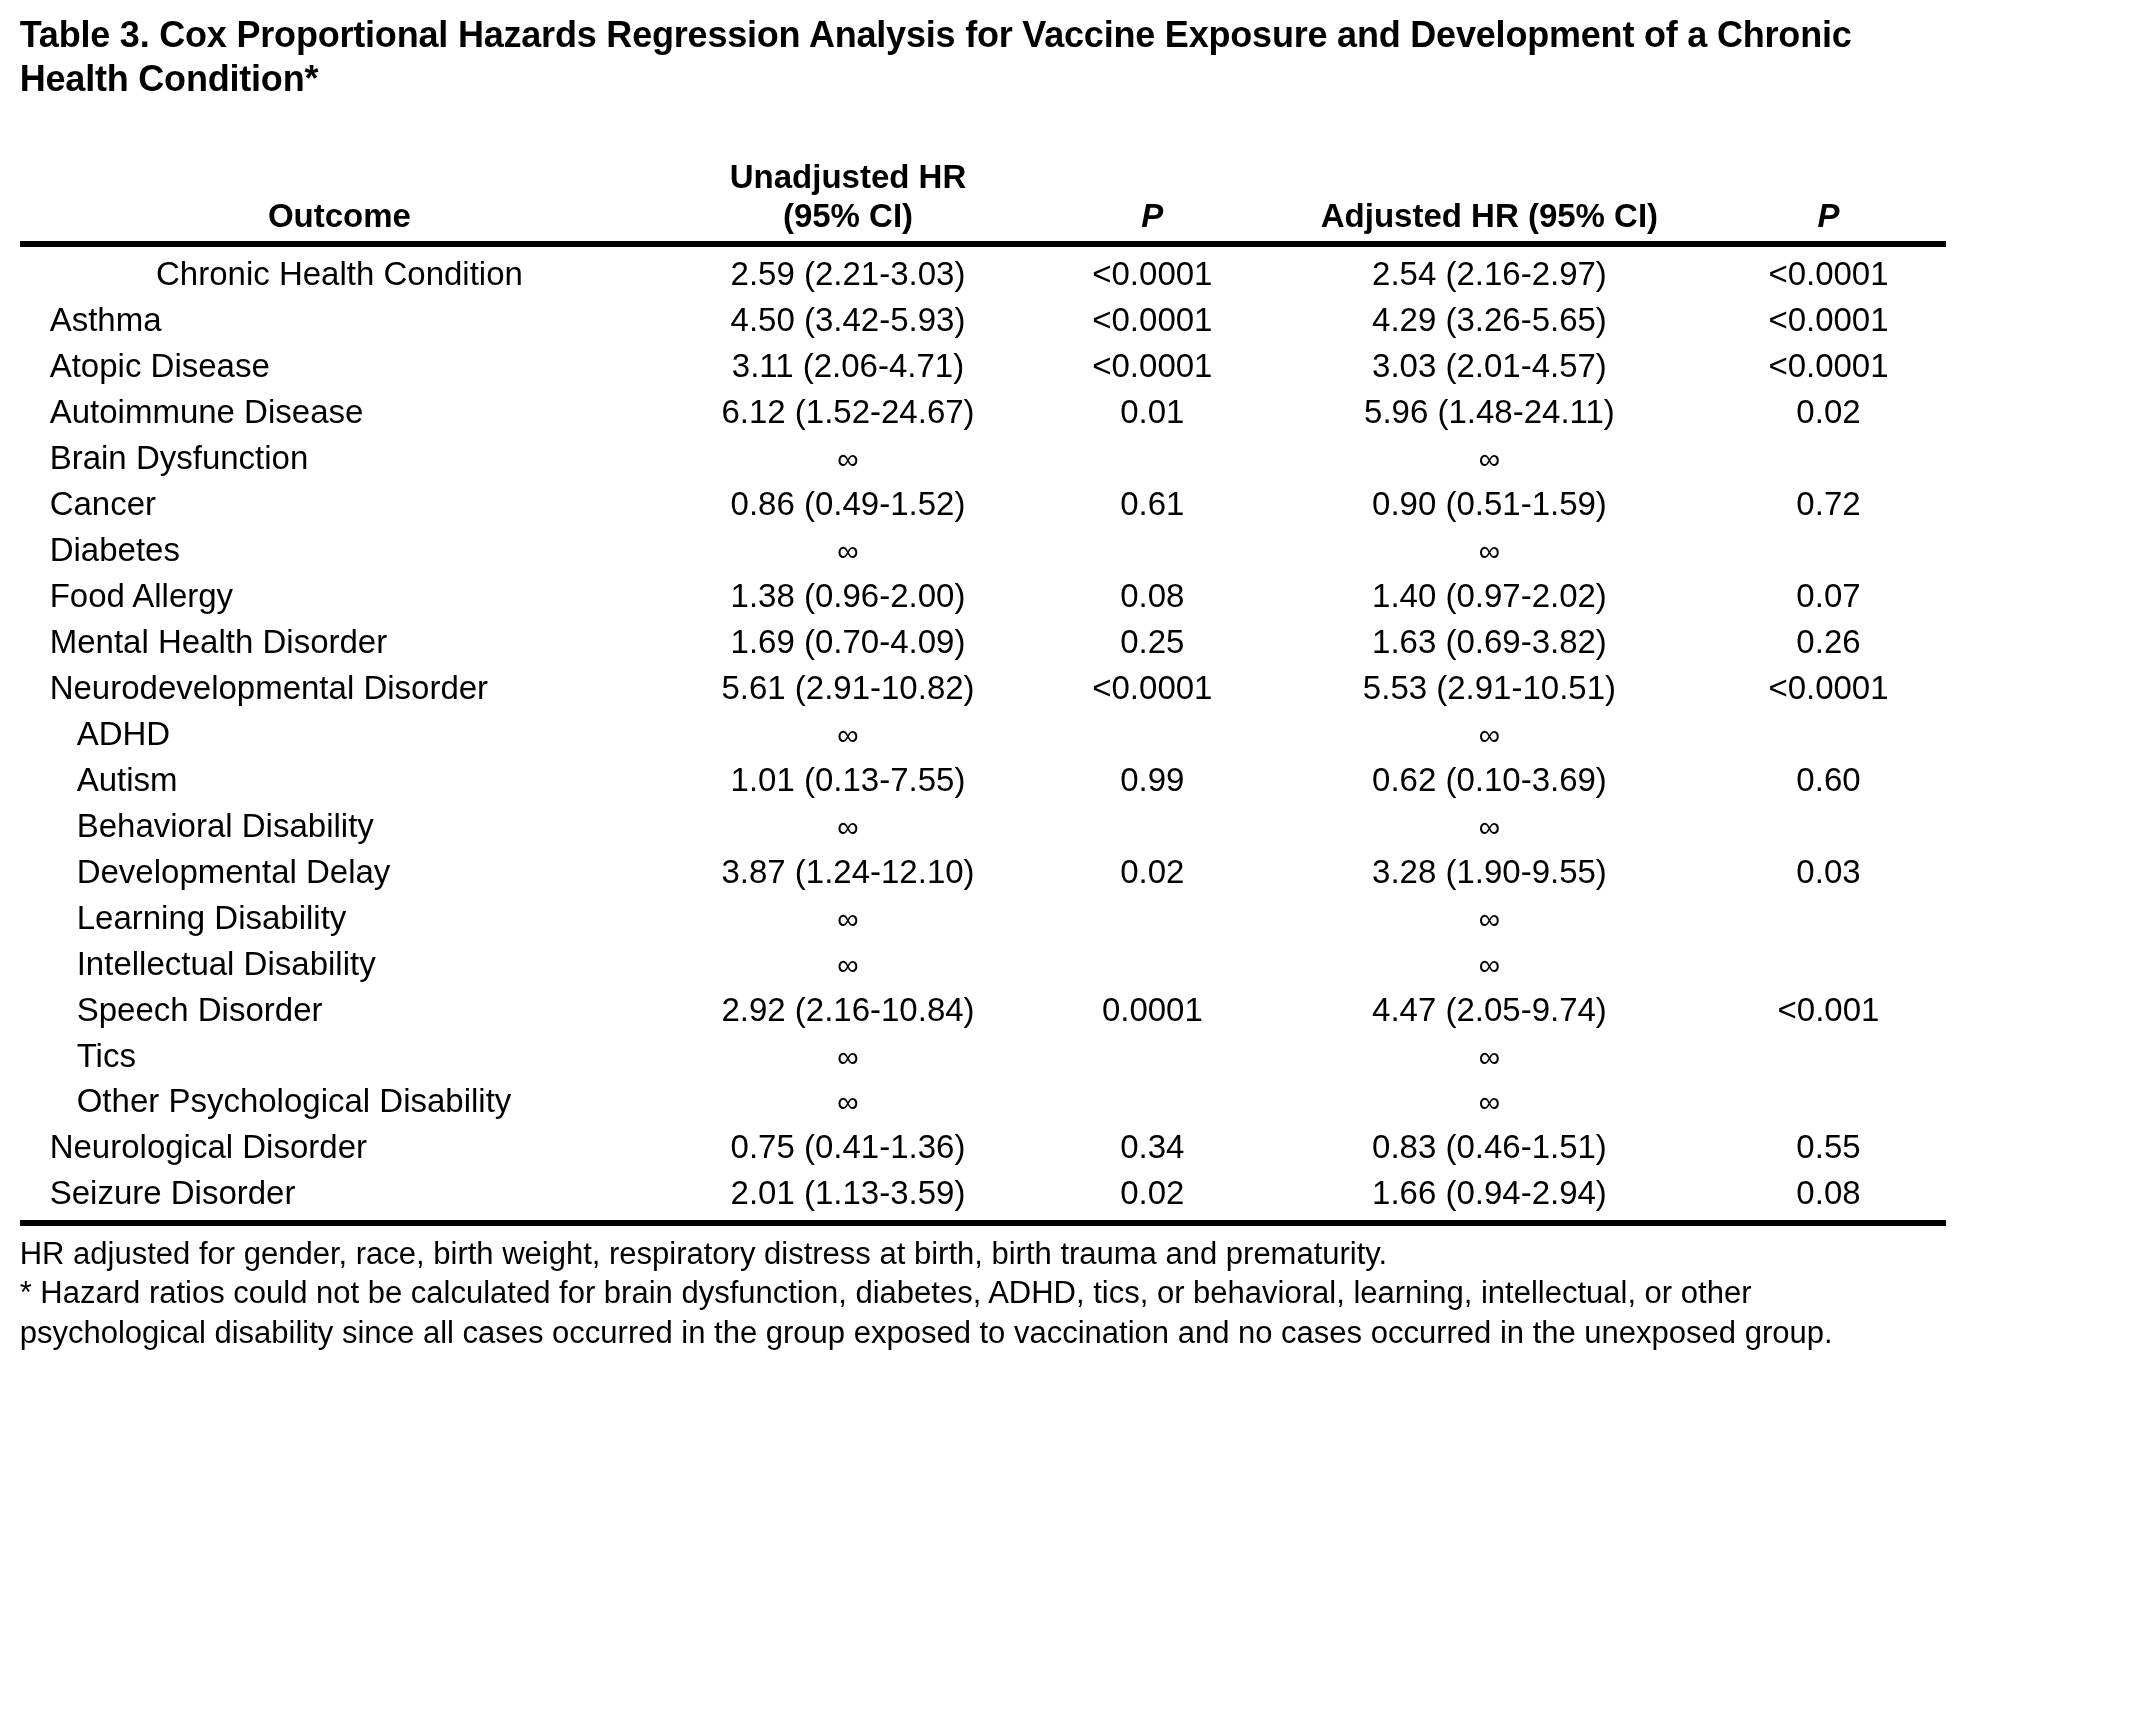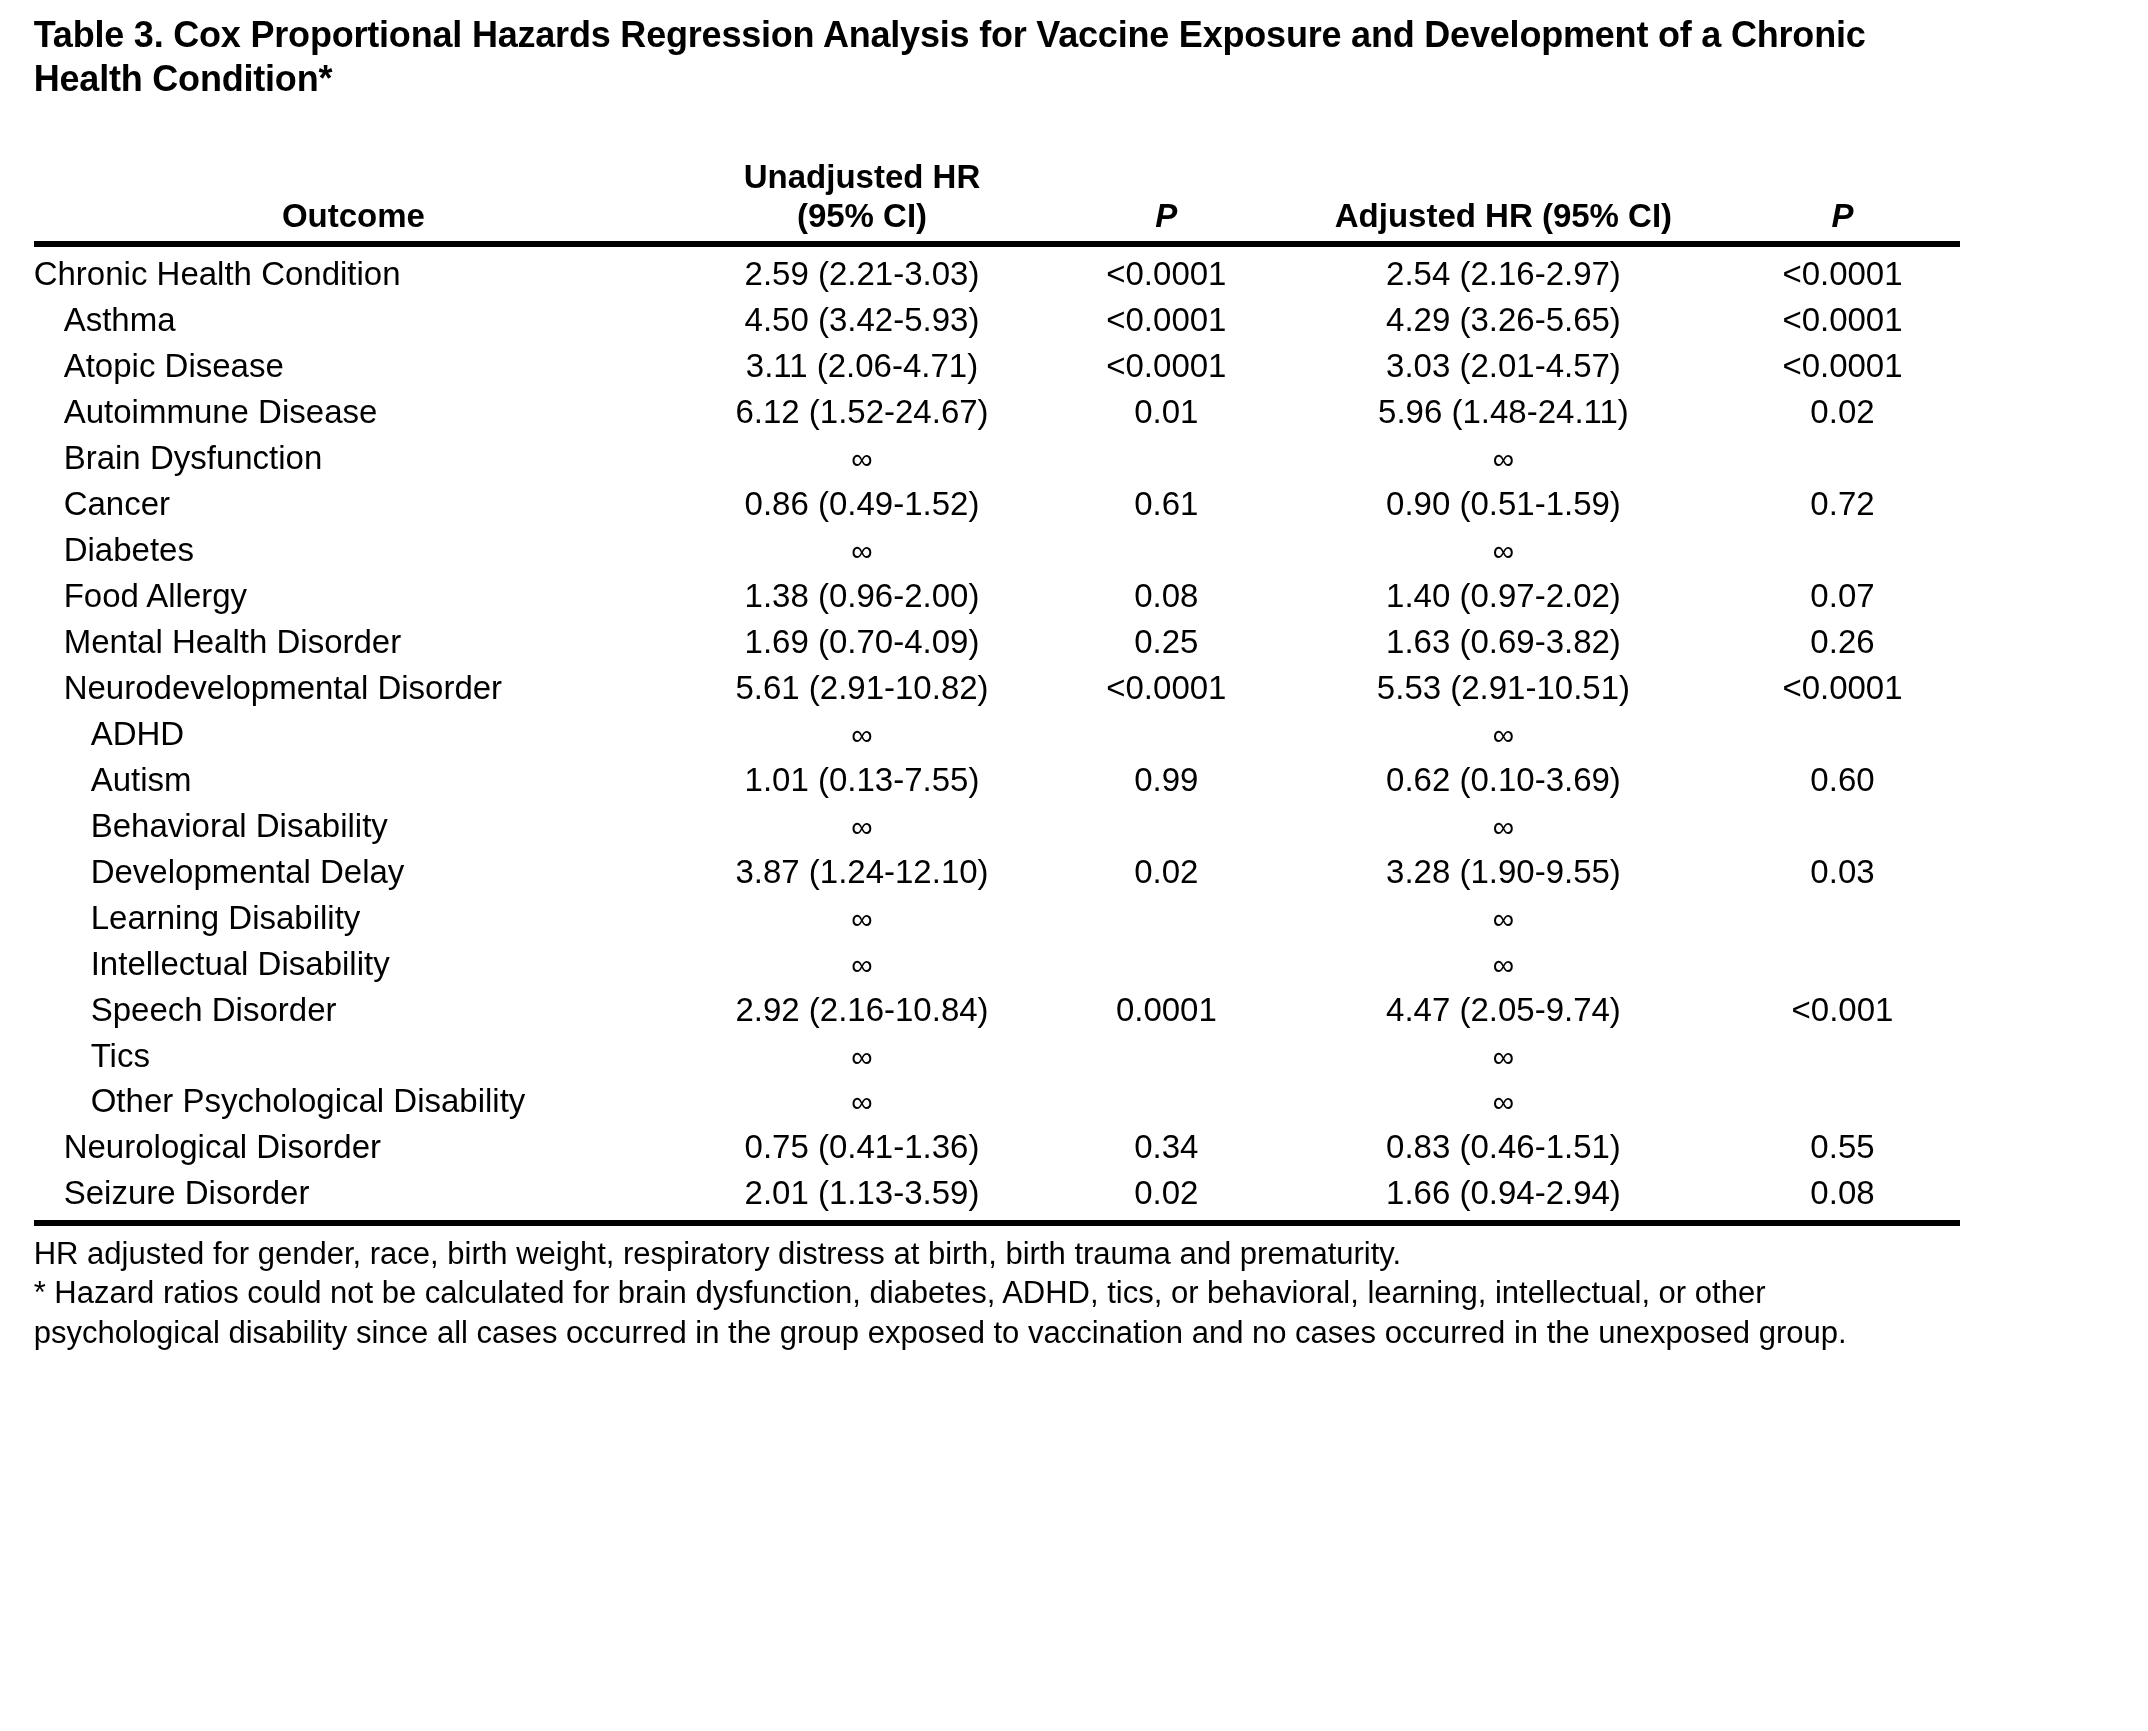--- a/index.html
+++ b/index.html
@@ -10,21 +10,20 @@
   body {
     width: 2149px;
     font-family: "Liberation Sans", sans-serif;
     color: #000000;
     -webkit-font-smoothing: antialiased;
   }
   .page {
     width: 1964px;
     box-sizing: border-box;
     padding: 12.5px 18px 18px 19.7px;
-    margin-left: 14px;
   }
   .table-title {
     font-size: 36px;
     font-weight: bold;
     line-height: 1.23;
     letter-spacing: -0.2px;
     margin: 0 0 0 0;
     max-width: 2051px;
   }
   table.data {
@@ -58,21 +57,21 @@
     border-bottom: 6.3px solid #000;
     text-align: center;
   }
 
   tbody td {
     font-size: 33px;
     line-height: 1.12;
     padding: 4.5px 0 4.5px 0;
     vertical-align: baseline;
   }
-  tbody tr:first-child td { padding-top: 9px; }
+  tbody tr:first-child td { padding-top: 9px; text-align: center; }
   tbody td.outcome {
     text-align: left;
     white-space: nowrap;
   }
   tbody td.num {
     text-align: center;
     white-space: nowrap;
   }
   .indent-1 { padding-left: 30px; }
   .indent-2 { padding-left: 57px; }

